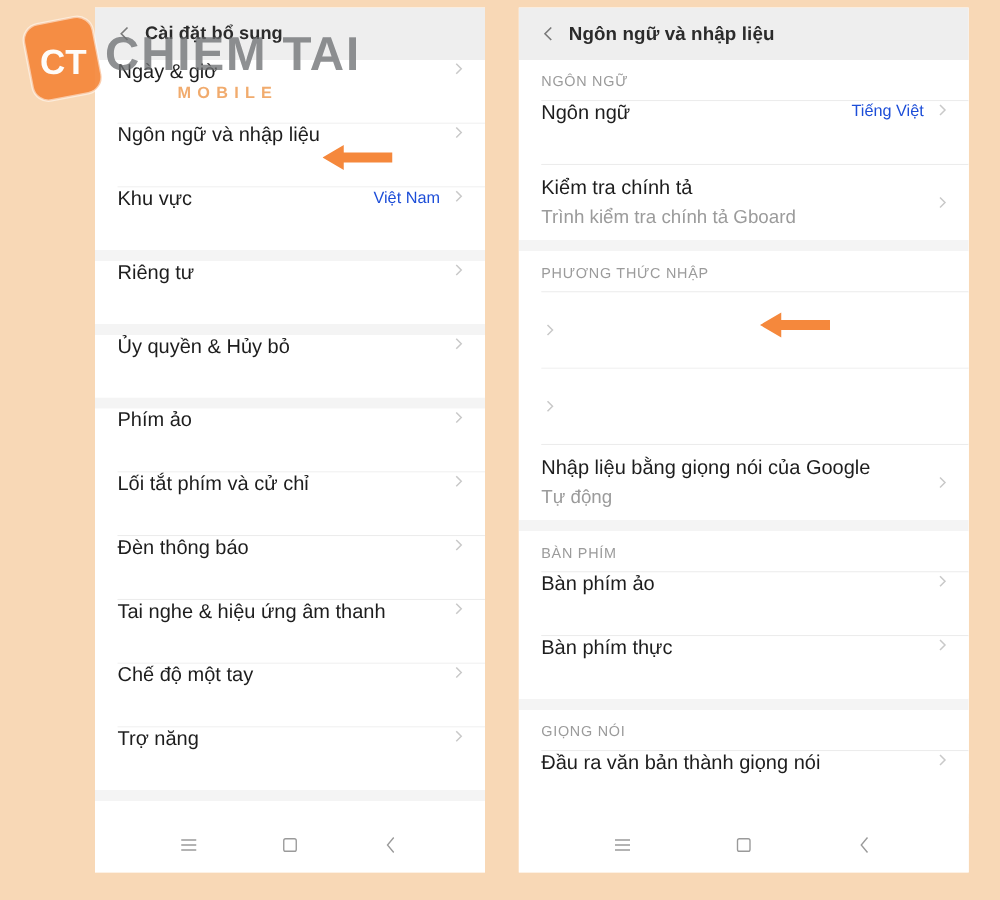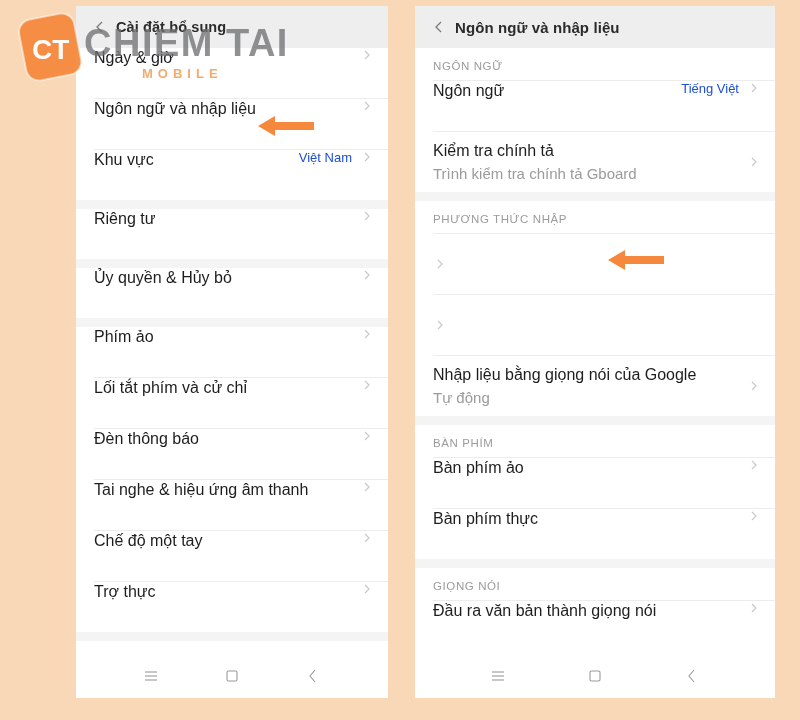--- a/index.html
+++ b/index.html
@@ -284,21 +284,21 @@
               </div>
             <span class="chev">
                 <svg width="12" height="12" viewBox="0 0 12 12" fill="none" stroke="currentColor" stroke-width="1.2">
                   <polyline points="4,2 8,6 4,10"></polyline>
                 </svg>
               </span>
           </div>
           <div class="row-sep"></div>
           <div class="row">
             <div class="row-texts">
-                <div class="row-title">Trợ thực</div>
+                <div class="row-title">Trợ năng</div>
               </div>
             <span class="chev">
                 <svg width="12" height="12" viewBox="0 0 12 12" fill="none" stroke="currentColor" stroke-width="1.2">
                   <polyline points="4,2 8,6 4,10"></polyline>
                 </svg>
               </span>
           </div>
         </div>
 
         <div class="group-gap"></div>

